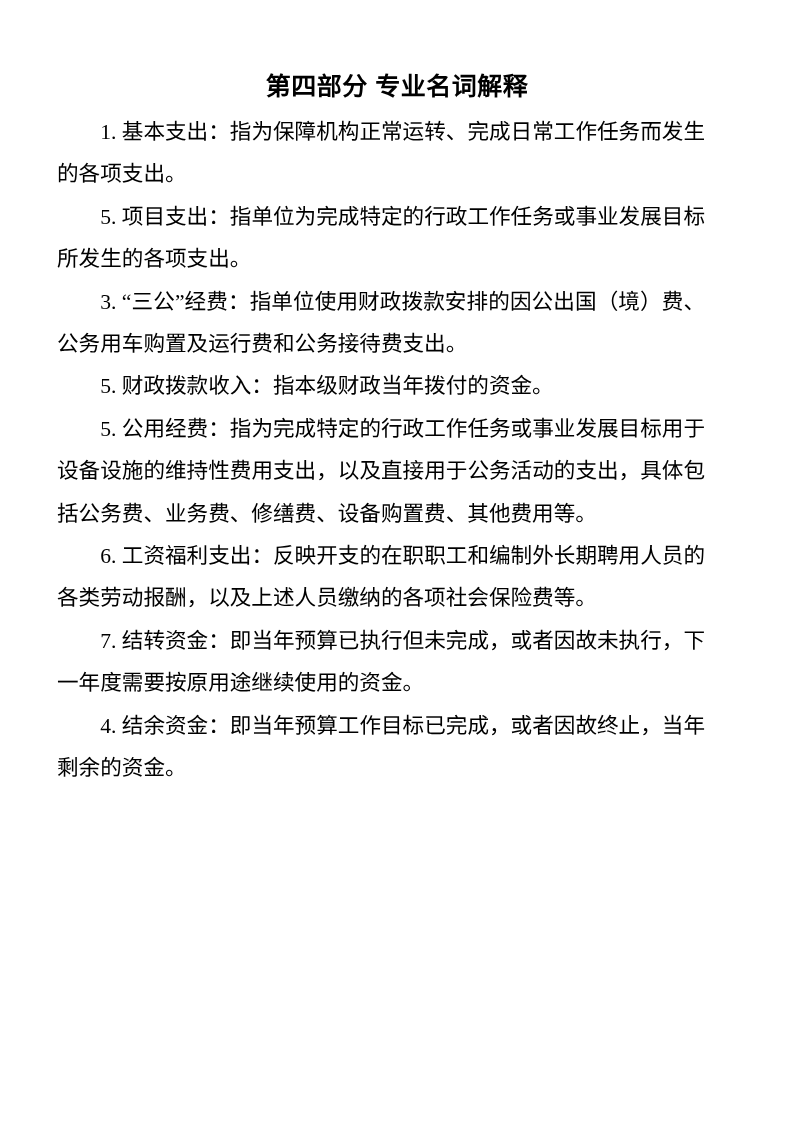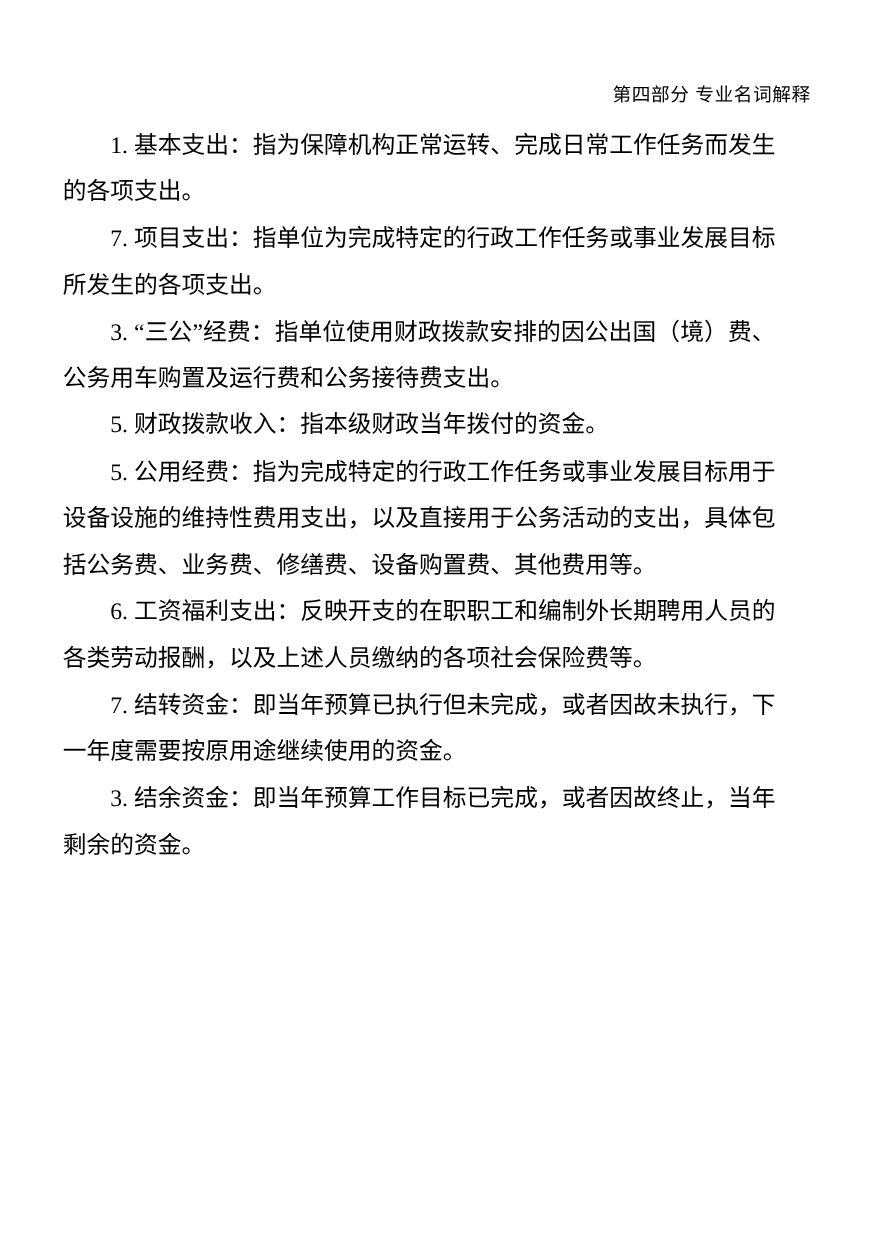--- a/index.html
+++ b/index.html
@@ -10,24 +10,24 @@
   .page {
     position: relative;
     width: 793px;
     height: 1122px;
     background: #ffffff;
     overflow: hidden;
     box-sizing: border-box;
   }
   .doc-title {
     margin: 73px 56px 0 57px;
-    text-align: right;
+    text-align: center;
     font-family: "Liberation Sans", "DejaVu Sans", sans-serif;
-    font-weight: normal;
-    font-size: 17px;
+    font-weight: bold;
+    font-size: 25px;
     line-height: 27px;
     color: #000000;
     letter-spacing: 0.5px;
     white-space: pre;
   }
   .doc-body {
     margin: 11px 88px 0 57px;
   }
   .doc-body p {
     margin: 0;
@@ -42,21 +42,21 @@
     word-break: normal;
   }
 </style>
 </head>
 <body>
 
 <div class="page">
   <h1 class="doc-title">第四部分 专业名词解释</h1>
   <div class="doc-body">
     <p>1. 基本支出：指为保障机构正常运转、完成日常工作任务而发生的各项支出。</p>
-    <p>7. 项目支出：指单位为完成特定的行政工作任务或事业发展目标所发生的各项支出。</p>
+    <p>5. 项目支出：指单位为完成特定的行政工作任务或事业发展目标所发生的各项支出。</p>
     <p>3. “三公”经费：指单位使用财政拨款安排的因公出国（境）费、公务用车购置及运行费和公务接待费支出。</p>
     <p>5. 财政拨款收入：指本级财政当年拨付的资金。</p>
     <p>5. 公用经费：指为完成特定的行政工作任务或事业发展目标用于设备设施的维持性费用支出，以及直接用于公务活动的支出，具体包括公务费、业务费、修缮费、设备购置费、其他费用等。</p>
     <p>6. 工资福利支出：反映开支的在职职工和编制外长期聘用人员的各类劳动报酬，以及上述人员缴纳的各项社会保险费等。</p>
     <p>7. 结转资金：即当年预算已执行但未完成，或者因故未执行，下一年度需要按原用途继续使用的资金。</p>
-    <p>3. 结余资金：即当年预算工作目标已完成，或者因故终止，当年剩余的资金。</p>
+    <p>4. 结余资金：即当年预算工作目标已完成，或者因故终止，当年剩余的资金。</p>
   </div>
 </div>
 
 </body></html>

